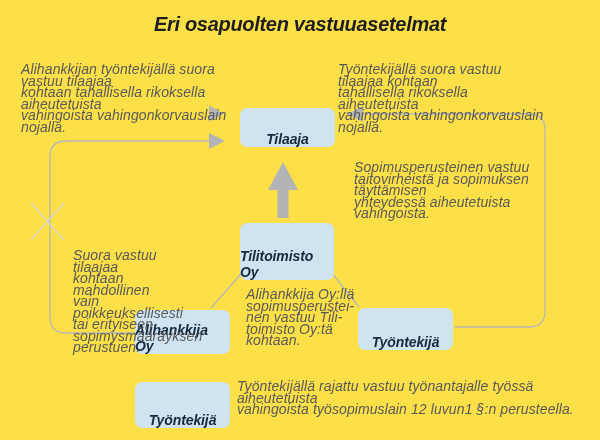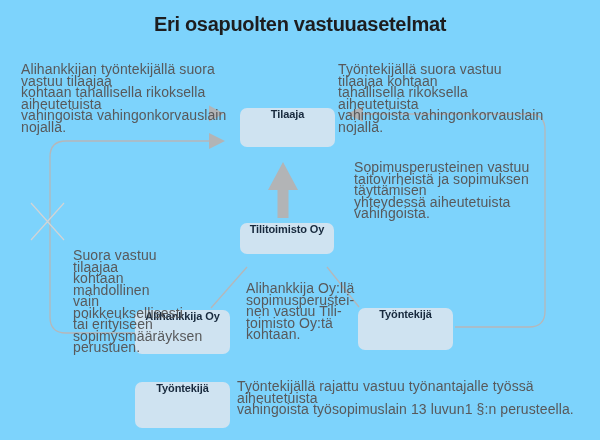--- a/index.html
+++ b/index.html
@@ -1,44 +1,45 @@
 <!DOCTYPE html>
 <html style="--box-fill: #cfe3f1; --box-text: #17293d; --title-color: #1d1d1f; --note-color: #58595b; --line-color: #b6b7b9; --arrow-color: #b2b4b6; --xmark-color: #d3d4d5;"><head>
 <meta charset="utf-8">
 <style>
   html,body{margin:0;padding:0;background:#ffffff;}
   .canvas{
-    position:relative;width:600px;height:440px;background:#7dd3fc;overflow:hidden;
+    position:relative;width:600px;height:440px;background:#fde047;overflow:hidden;
     font-family:"Liberation Sans", sans-serif;
+    font-style:italic;
   }
   .title{
     position:absolute;left:0;right:0;top:13px;text-align:center;
     font-size:20px;font-weight:bold;letter-spacing:-0.3px;
     color:var(--title-color,#1d1d1f);
   }
   .node{
     position:absolute;background:var(--box-fill,#cfe3f1);border-radius:7px;
-    display:flex;align-items:flex-start;justify-content:center;
-    font-weight:bold;font-size:11px;color:var(--box-text,#17293d);
+    display:flex;align-items:flex-end;justify-content:center;
+    font-weight:bold;font-size:14px;color:var(--box-text,#17293d);
     letter-spacing:-0.1px;
   }
   .node-tilaaja{left:240px;top:108px;width:95px;height:39px;}
-  .node-tilitoimisto{left:240px;top:223px;width:94px;height:31px;}
+  .node-tilitoimisto{left:240px;top:223px;width:94px;height:57px;}
   .node-alihankkija{left:135px;top:310px;width:95px;height:44px;}
   .node-tyontekija-right{left:358px;top:308px;width:95px;height:42px;}
   .node-tyontekija-bottom{left:135px;top:382px;width:95px;height:46px;}
   .note{
     position:absolute;font-size:14px;line-height:11.5px;
     color:var(--note-color,#58595b);white-space:pre-line;letter-spacing:0.1px;
   }
   .note-top-left{left:21px;top:64px;width:215px;}
   .note-top-right{left:338px;top:64px;width:210px;}
   .note-mid-right{left:317px;top:162px;width:220px;margin-left:37px;}
   .note-left{left:73px;top:204px;width:125px;margin-top:46px;}
-  .note-center{left:246px;top:283px;width:112px;}
+  .note-center{left:246px;top:289px;width:112px;}
   .note-right{left:362px;top:238px;width:140px;}
   .note-bottom{left:237px;top:381px;width:345px;}
   svg.connectors{position:absolute;left:0;top:0;pointer-events:none;}
   .connector{stroke:var(--line-color,#b6b7b9);stroke-width:1.3;fill:none;}
   .arrowhead{fill:var(--arrow-color,#b2b4b6);stroke:none;}
   .xmark{stroke:var(--xmark-color,#d3d4d5);stroke-width:1.2;fill:none;}
 </style>
 </head>
 <body>
 
@@ -94,15 +95,15 @@
 vain poikkeuksellisesti
 tai erityiseen
 sopimysmääräyksen
 perustuen.</div>
   <div class="note note-center">Alihankkija Oy:llä
 sopimusperustei-
 nen vastuu Tili-
 toimisto Oy:tä
 kohtaan.</div>
   <div class="note note-bottom">Työntekijällä rajattu vastuu työnantajalle työssä aiheutetuista
-vahingoista työsopimuslain 13 luvun1 §:n perusteella.</div>
+vahingoista työsopimuslain 12 luvun1 §:n perusteella.</div>
 
 </div>
 
 </body></html>

